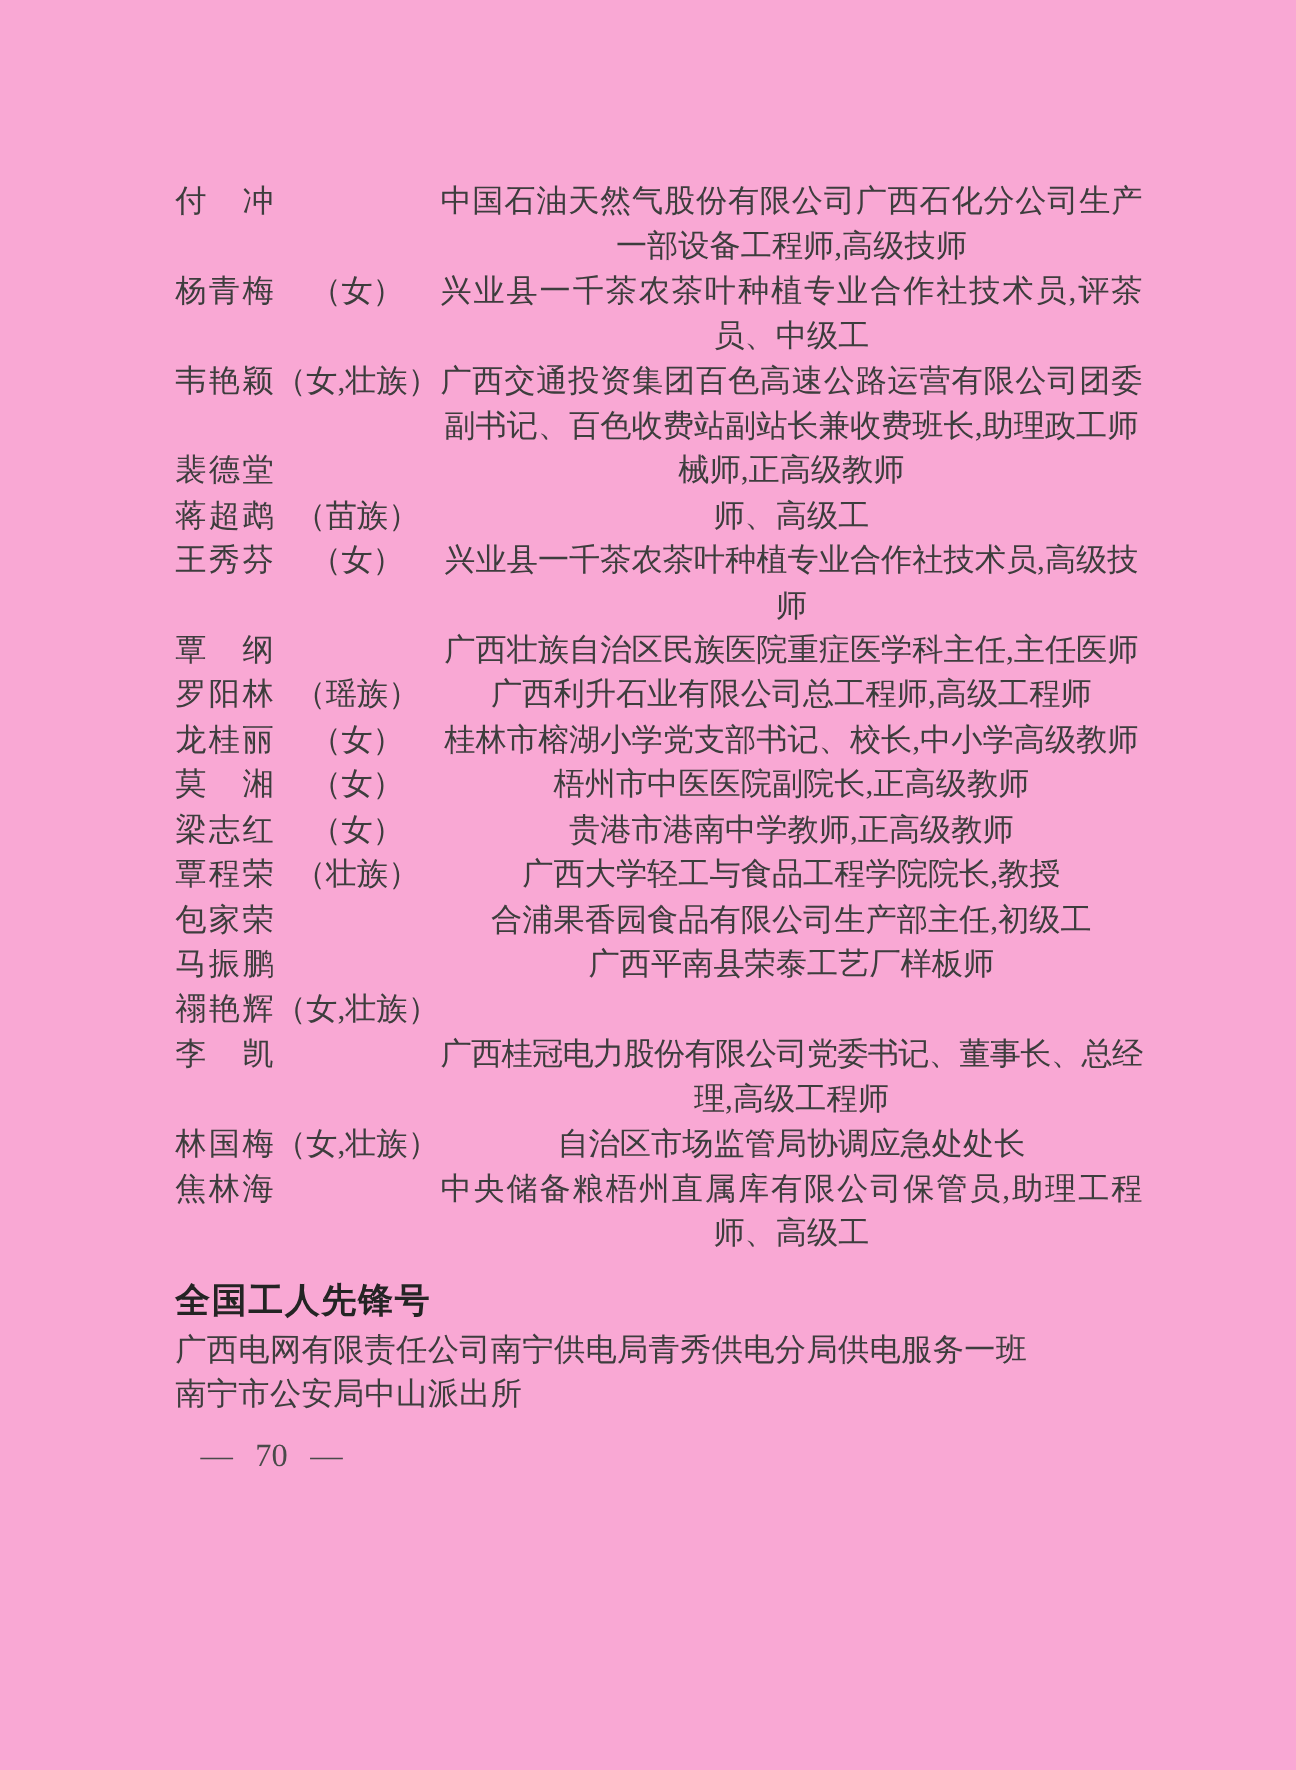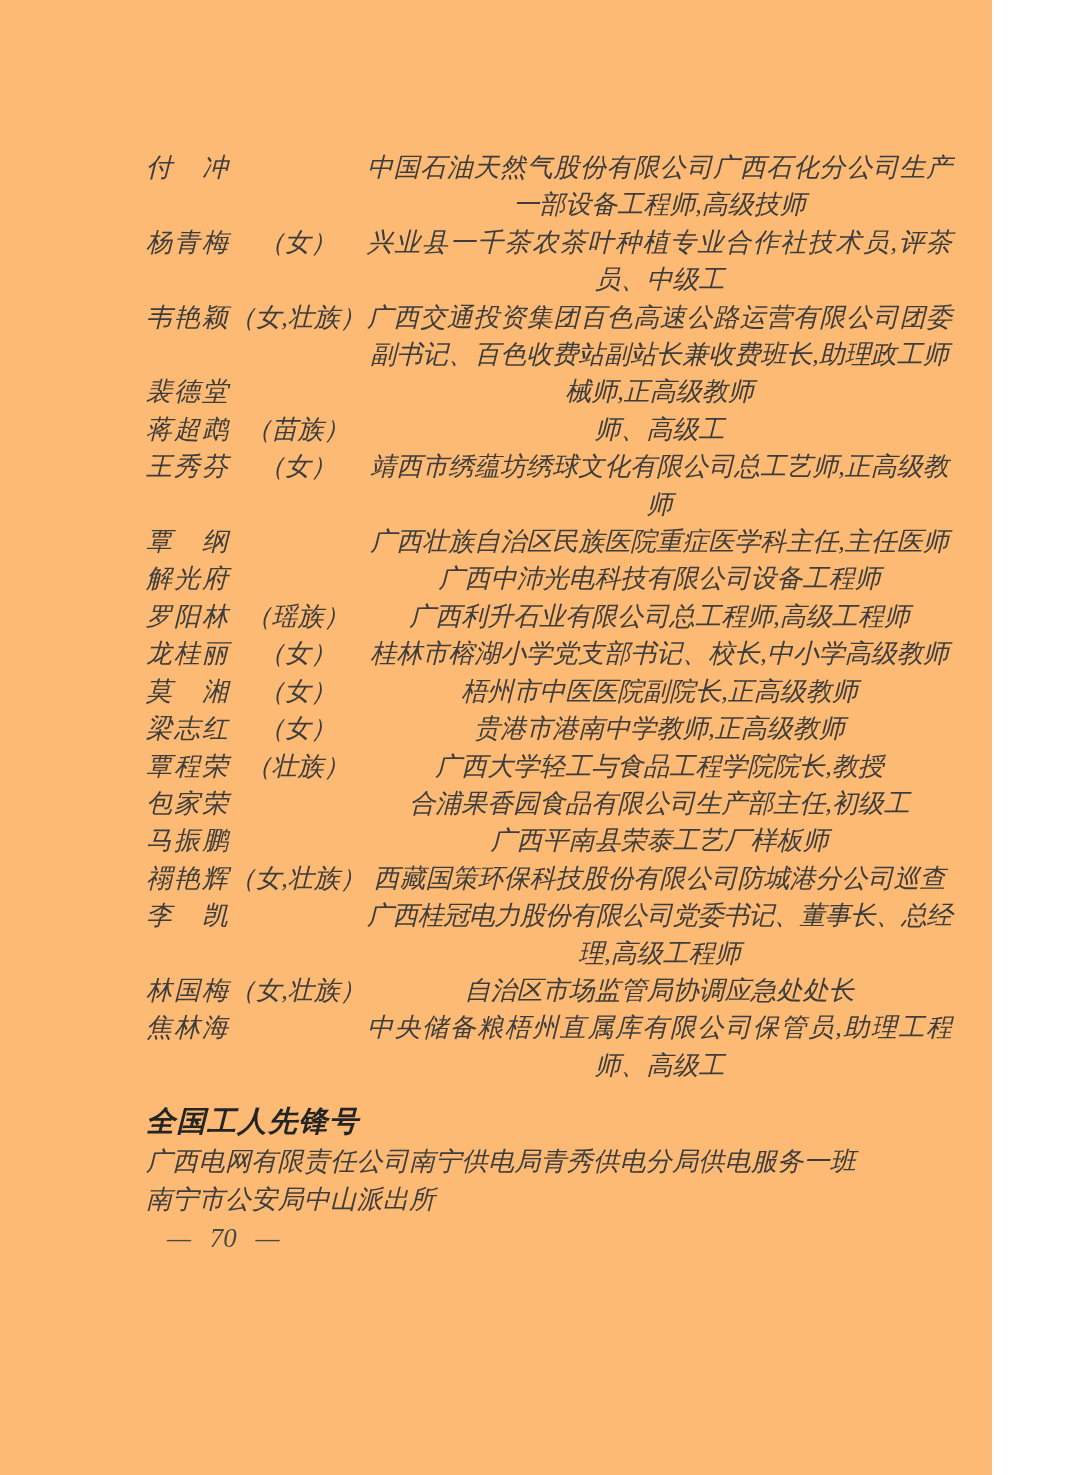--- a/index.html
+++ b/index.html
@@ -1,25 +1,24 @@
 <!DOCTYPE html>
 <html><head>
 <meta charset="utf-8">
 <style>
   html, body { margin: 0; padding: 0; background: #ffffff; }
   .page {
     position: relative;
-    width: 992px;
+    width: 1080px;
     height: 1475px;
-    background: #fdba74;
+    background: #f9a8d4;
     color: #3d3d3d;
     font-family: "Liberation Serif", serif;
     font-size: 26px;
     overflow: hidden;
-    font-style: italic;
   }
   .content { position: absolute; left: 146px; top: 149px; width: 806px; }
   .entry {
     display: grid;
     grid-template-columns: 82px 139px 585px;
     line-height: 37.4px;
   }
   .name { text-align: justify; text-align-last: justify; }
   .annot { text-align: center; white-space: nowrap; }
   .desc .line { display: block; text-align: center; }
@@ -29,21 +28,21 @@
     font-family: "Liberation Sans", sans-serif;
     font-weight: 700;
     font-size: 29px;
     line-height: 44px;
     color: #242424;
     letter-spacing: 1.5px;
     margin-top: 15px;
   }
   .org { line-height: 37.4px; letter-spacing: 0.3px; }
   .footer {
-    margin-top: 5px;
+    margin-top: 17px;
     margin-left: 21px;
     font-size: 27px;
     line-height: 30px;
     word-spacing: 12px;
     color: #4a4a4a;
   }
 </style>
 </head>
 <body>
 
@@ -93,39 +92,32 @@
         <span class="annot">（苗族）</span>
         <span class="desc">
           <span class="line">师、高级工</span>
         </span>
       </div>
 
       <div class="entry">
         <span class="name">王秀芬</span>
         <span class="annot">（女）</span>
         <span class="desc">
-          <span class="line">靖西市绣蕴坊绣球文化有限公司总工艺师,正高级教师</span>
+          <span class="line">兴业县一千茶农茶叶种植专业合作社技术员,高级技师</span>
         </span>
       </div>
 
       <div class="entry">
         <span class="name">覃　纲</span>
         <span class="annot"></span>
         <span class="desc">
           <span class="line">广西壮族自治区民族医院重症医学科主任,主任医师</span>
         </span>
       </div>
 
-      <div class="entry">
-        <span class="name">解光府</span>
-        <span class="annot"></span>
-        <span class="desc">
-          <span class="line">广西中沛光电科技有限公司设备工程师</span>
-        </span>
-      </div>
 
       <div class="entry">
         <span class="name">罗阳林</span>
         <span class="annot">（瑶族）</span>
         <span class="desc">
           <span class="line">广西利升石业有限公司总工程师,高级工程师</span>
         </span>
       </div>
 
       <div class="entry">
@@ -172,23 +164,20 @@
         <span class="name">马振鹏</span>
         <span class="annot"></span>
         <span class="desc">
           <span class="line">广西平南县荣泰工艺厂样板师</span>
         </span>
       </div>
 
       <div class="entry">
         <span class="name">禤艳辉</span>
         <span class="annot">（女,壮族）</span>
-        <span class="desc">
-          <span class="line">西藏国策环保科技股份有限公司防城港分公司巡查</span>
-        </span>
       </div>
 
       <div class="entry">
         <span class="name">李　凯</span>
         <span class="annot"></span>
         <span class="desc">
           <span class="line cont tight">广西桂冠电力股份有限公司党委书记、董事长、总经</span>
           <span class="line">理,高级工程师</span>
         </span>
       </div>

